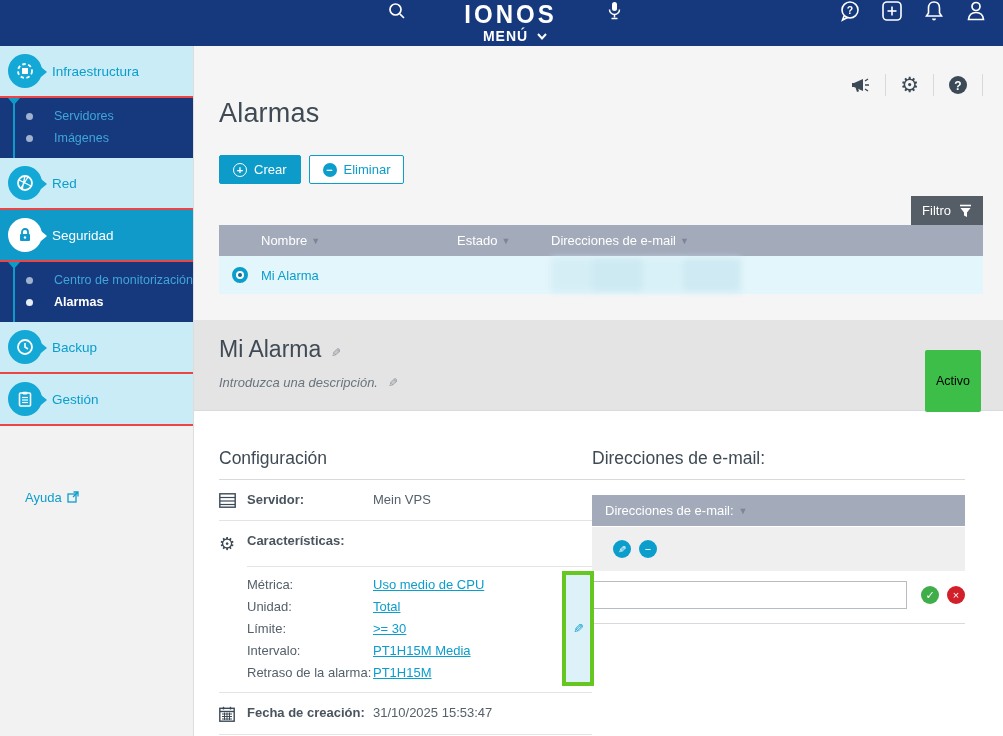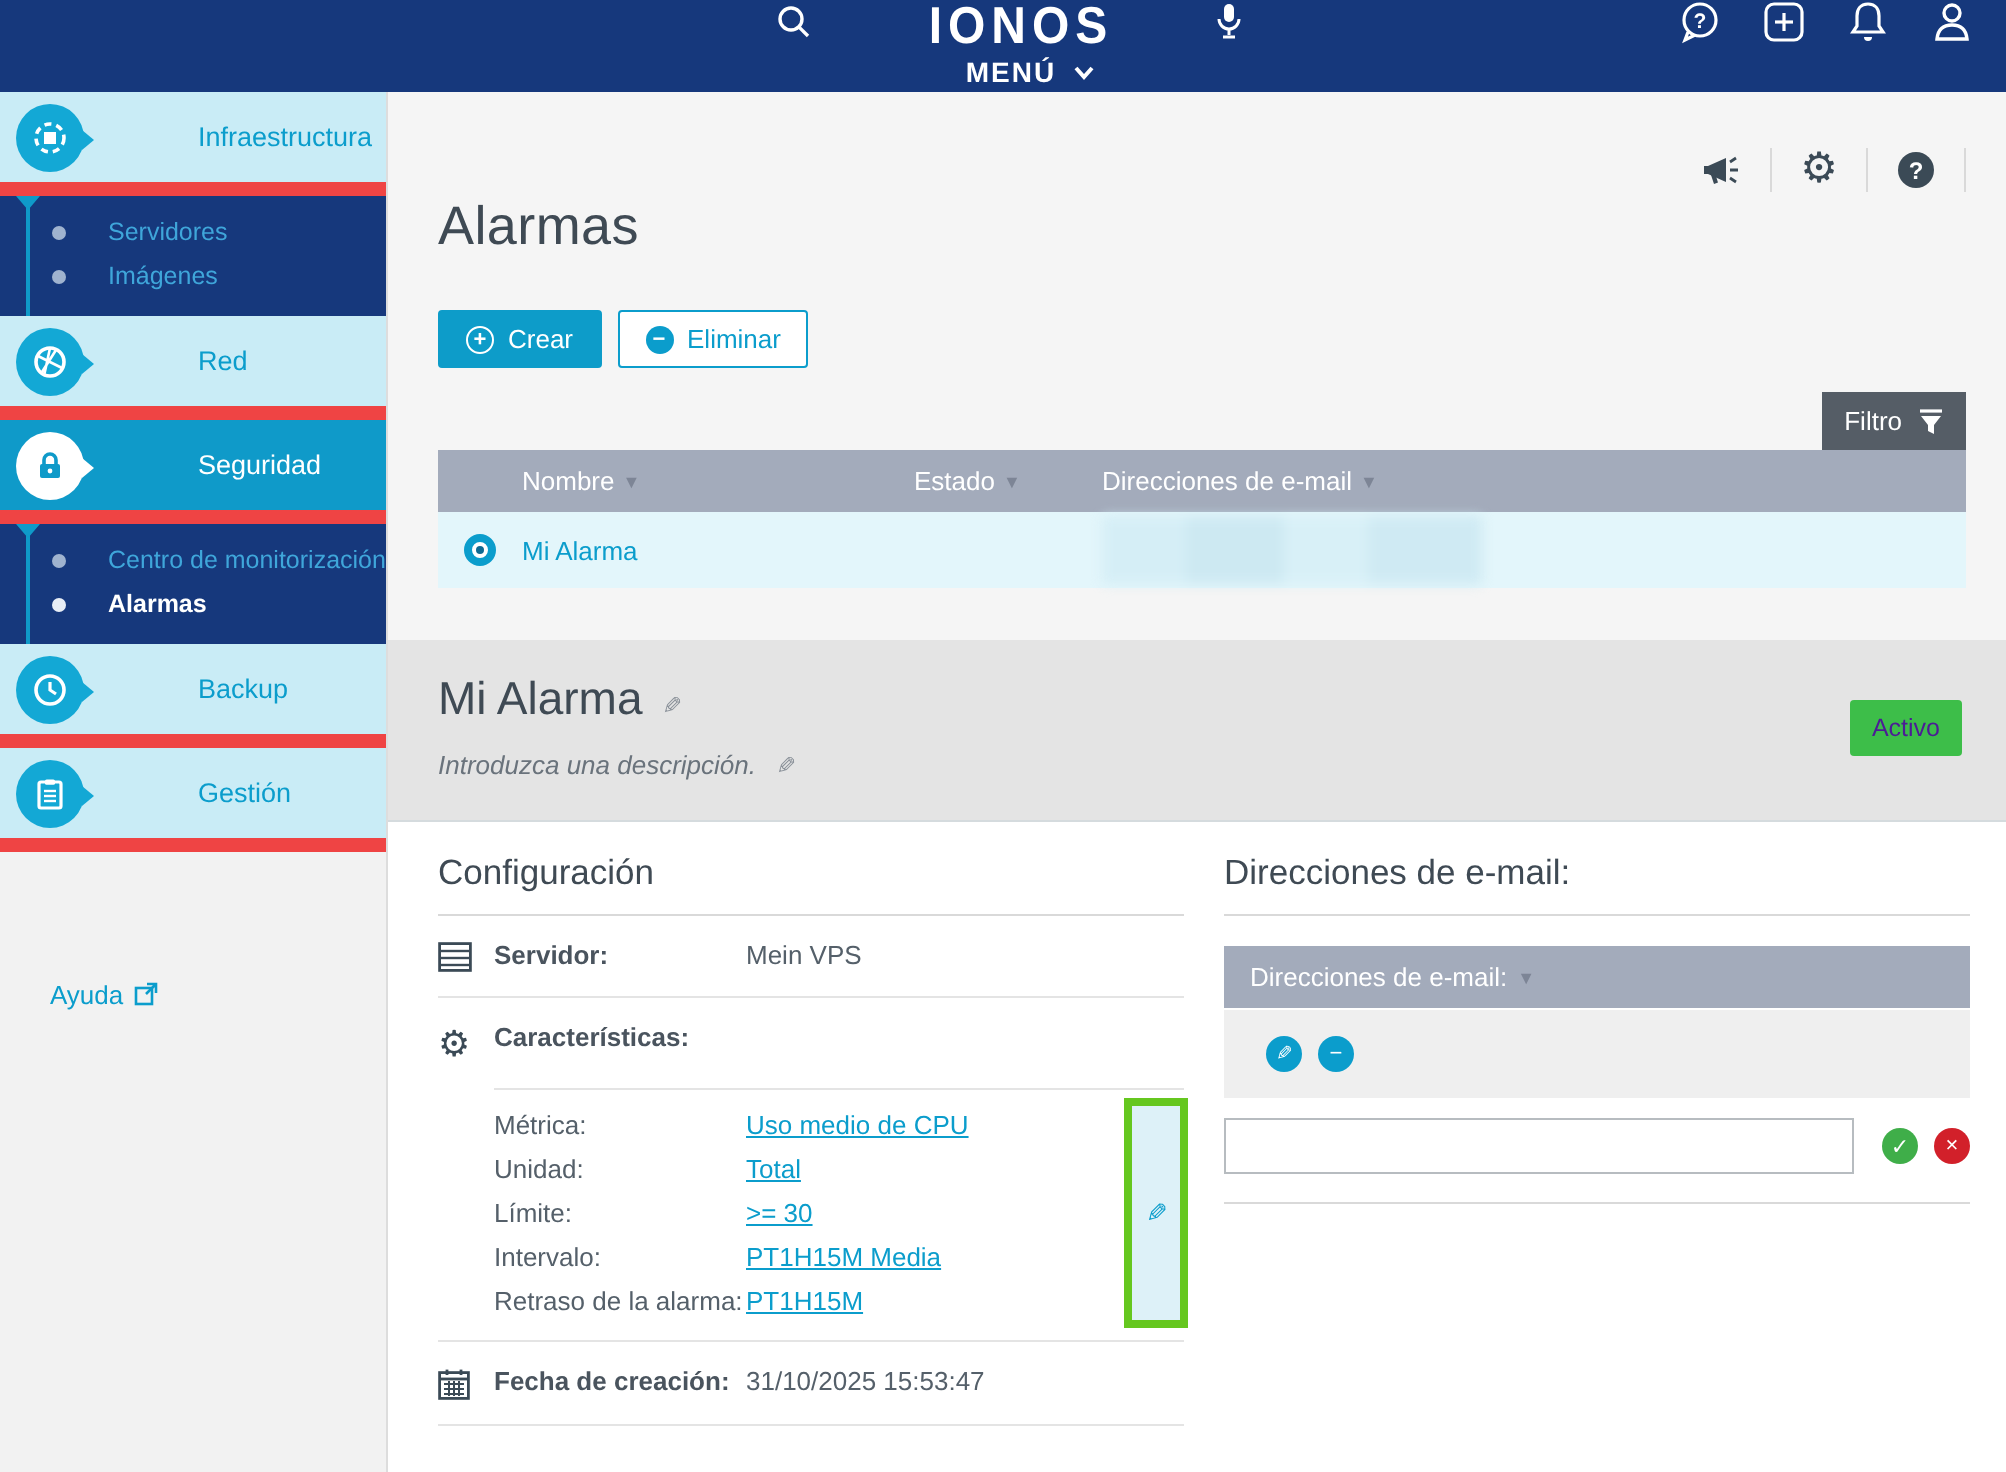--- a/index.html
+++ b/index.html
@@ -29,21 +29,21 @@
   .tb-right { position:absolute; right:16px; display:flex; gap:20px; align-items:center; }
 
   
   .shell { display:flex; height:690px; }
   .sidebar { width:194px; background:#f2f2f2; flex-shrink:0; display:flex; flex-direction:column; border-right:1px solid #ddd; }
   .main { flex:1; display:flex; flex-direction:column; overflow:hidden; background:#fff; }
 
   
   .side-item {
     height:52px; background:#c9ecf6; display:flex; align-items:center;
-    border-bottom:7px solid #ef4444; cursor:pointer; position:relative;gap:47px;
+    border-bottom:2px solid #ef4444; cursor:pointer; position:relative;
   }
   .side-item .badge {
     width:34px; height:34px; border-radius:50%; background:#13a8d5; color:#fff;
     display:flex; align-items:center; justify-content:center; margin-left:8px; position:relative;
   }
   .side-item .badge:after {
     content:""; position:absolute; right:-5px; top:13px;
     border-top:5px solid transparent; border-bottom:5px solid transparent; border-left:6px solid #13a8d5;
   }
   .side-item .lbl { margin-left:10px; color:#0b9dcc; font-size:13.5px; }
@@ -98,24 +98,24 @@
   .status-dot { width:11px; height:11px; border-radius:50%; background:#44c74c; margin-left:18px; }
   .blurred { width:190px; height:34px; margin:2px 0;
     background:linear-gradient(90deg,#d5eef6 0 22%,#cde9f2 22% 48%,#d8f0f7 48% 70%,#cfeaf3 70% 100%);
     filter:blur(3px); border-radius:2px; }
 
   
   .band { background:#e4e4e4; height:91px; padding:16px 22px 0 25px; position:relative; border-bottom:1px solid #d5dbde; }
   .band-title { font-size:23px; color:#3f4a54; display:inline-block; }
   .band-desc { font-style:italic; color:#6a737c; font-size:13px; margin-top:12px; }
   .pencil { color:#8a9199; font-size:12px; margin-left:6px; cursor:pointer; display:inline-block; transform:scaleX(-1); }
-  .badge-active { position:absolute; right:22px; top:30px; background:#3dbe49; color:#4c1d95; font-size:12.5px; padding:7px 11px; border-radius:2px; }
-
-  
-  .content { background:#fff; padding:15px 18px 0 25px; display:flex; gap:20px; flex:1; }
+  .badge-active { position:absolute; right:22px; top:30px; background:#3dbe49; color:#000000; font-size:12.5px; padding:24px 11px; border-radius:2px; }
+
+  
+  .content { background:#fff; padding:37px 18px 0 25px; display:flex; flex:1; }
   .col { width:373px; flex-shrink:0; }
   .sec-h { font-size:17.5px; color:#3f4a54; padding-bottom:10px; border-bottom:1px solid #d9d9d9; }
   .cfg-row { display:flex; align-items:flex-start; padding:12px 0; border-bottom:1px solid #e4e4e4; }
   .cfg-ic { width:28px; color:#3b4a56; flex-shrink:0; padding-top:1px; }
   .cfg-label { width:126px; font-weight:700; color:#4a545e; flex-shrink:0; }
   .cfg-val { color:#55606a; }
   .char-block { position:relative; padding:10px 40px 12px 28px; border-bottom:1px solid #e4e4e4; }
   .char-row { display:flex; margin-bottom:7px; }
   .char-key { width:126px; flex-shrink:0; color:#55606a; }
   .char-val a { color:#0b9dcc; text-decoration:underline; cursor:pointer; }

